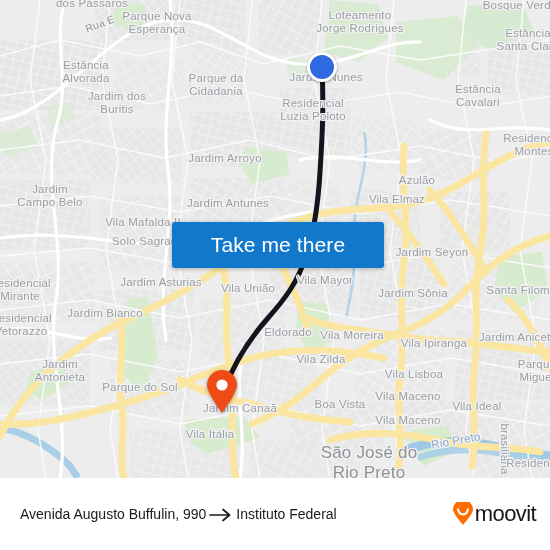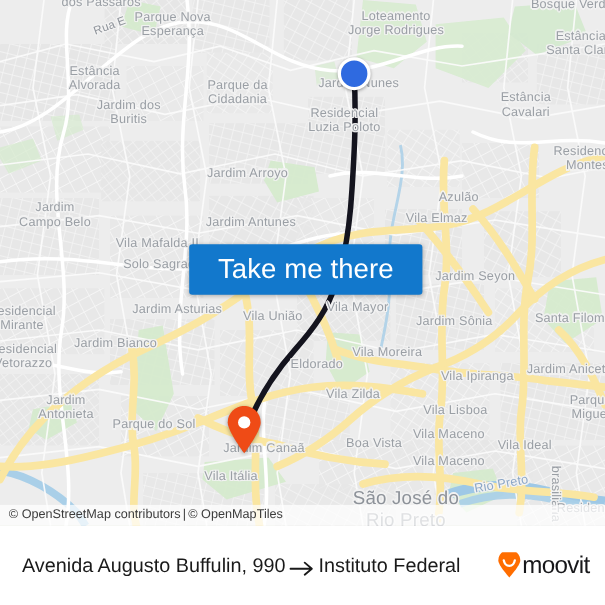--- a/index.html
+++ b/index.html
@@ -81,21 +81,21 @@
   
   .cta {
     position: absolute;
     left: 172px; top: 222px;
     width: 212px; height: 46px;
     background: #1278cc;
     border: none;
     border-radius: 3px;
     color: #ffffff;
     font-family: "Liberation Sans", sans-serif;
-    font-size: 25px;
+    font-size: 21px;
     letter-spacing: 0.1px;
     cursor: pointer;
     box-shadow: 0 1px 4px rgba(0,0,0,0.28);
     display: flex;
     align-items: center;
     justify-content: center;
     padding: 0;
   }
 
   
@@ -119,21 +119,21 @@
     background: #ffffff;
     display: flex;
     align-items: center;
   }
   .route-text {
     position: absolute;
     left: 20px;
     display: flex;
     align-items: center;
     gap: 3px;
-    font-size: 18px;
+    font-size: 14px;
     color: #1a1a1a;
     white-space: nowrap;
   }
   .arrow-icon {
     display: inline-block;
     width: 24px; height: 14px;
     position: relative;
     top: 1px;
   }
   .brand {
@@ -353,21 +353,21 @@
         <div class="lbl" style="left: 325px; top: 280px;">Vila Mayor</div>
         <div class="lbl" style="left: 161px; top: 282px;">Jardim Asturias</div>
         <div class="lbl" style="left: 413px; top: 293px;">Jardim Sônia</div>
         <div class="lbl" style="left: 528px; top: 290px;">Santa Filomena</div>
         <div class="lbl" style="left: 20px; top: 290px;">Residencial
 Mirante</div>
         <div class="lbl" style="left: 105px; top: 313px;">Jardim Bianco</div>
         <div class="lbl" style="left: 21px; top: 325px;">Residencial
 Vetorazzo</div>
         <div class="lbl" style="left: 288px; top: 332px;">Eldorado</div>
-        <div class="lbl" style="left: 352px; top: 321px;">Vila Moreira</div>
+        <div class="lbl" style="left: 352px; top: 335px;">Vila Moreira</div>
         <div class="lbl" style="left: 434px; top: 343px;">Vila Ipiranga</div>
         <div class="lbl" style="left: 518px; top: 337px;">Jardim Aniceto</div>
         <div class="lbl" style="left: 321px; top: 359px;">Vila Zilda</div>
         <div class="lbl" style="left: 60px; top: 371px;">Jardim
 Antonieta</div>
         <div class="lbl" style="left: 414px; top: 374px;">Vila Lisboa</div>
         <div class="lbl" style="left: 140px; top: 387px;">Parque do Sol</div>
         <div class="lbl" style="left: 537px; top: 371px;">Parque
 Miguel</div>
         <div class="lbl" style="left: 408px; top: 396px;">Vila Maceno</div>
@@ -387,23 +387,20 @@
 
     <div class="dest-pin" style="left:222px; top:418px;">
       <svg width="34" height="44" viewBox="0 0 34 44">
         <path d="M17 43 C17 43 32 23 32 15 A15 15 0 1 0 2 15 C2 23 17 43 17 43 Z" fill="#ef4b16"></path>
         <circle cx="17" cy="15" r="5.6" fill="#ffffff"></circle>
       </svg>
     </div>
 
     <button class="cta">Take me there</button>
 
-    <div class="attrib">
-      <span>© OpenStreetMap contributors</span><span class="sep">|</span><span>© OpenMapTiles</span>
-    </div>
   </div>
 
   <div class="footer">
     <div class="route-text">
       <span>Avenida Augusto Buffulin, 990</span>
       <span class="arrow-icon">
         <svg width="24" height="14" viewBox="0 0 24 14">
           <path d="M1 7 H20 M14 1.5 L20.5 7 L14 12.5" stroke="#1a1a1a" stroke-width="1.7" fill="none" stroke-linecap="round" stroke-linejoin="round"></path>
         </svg>
       </span>

